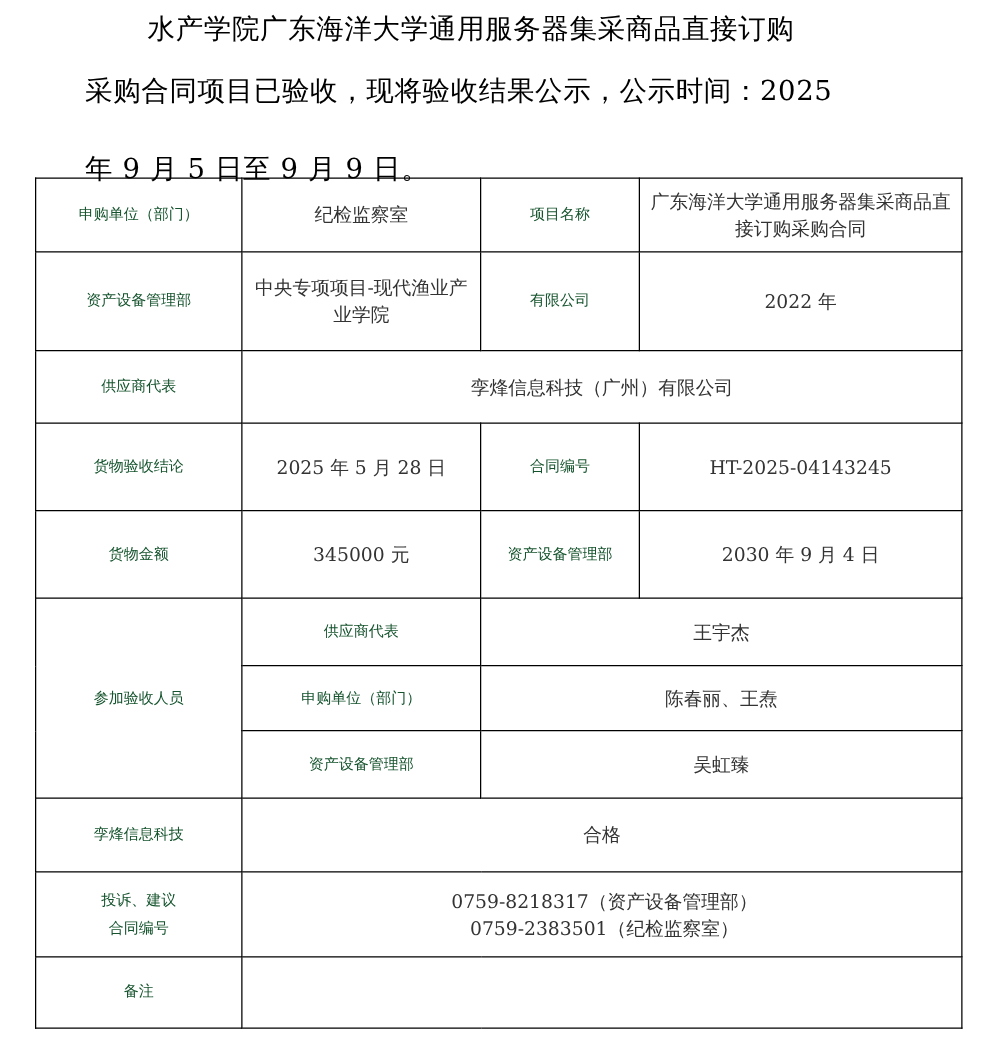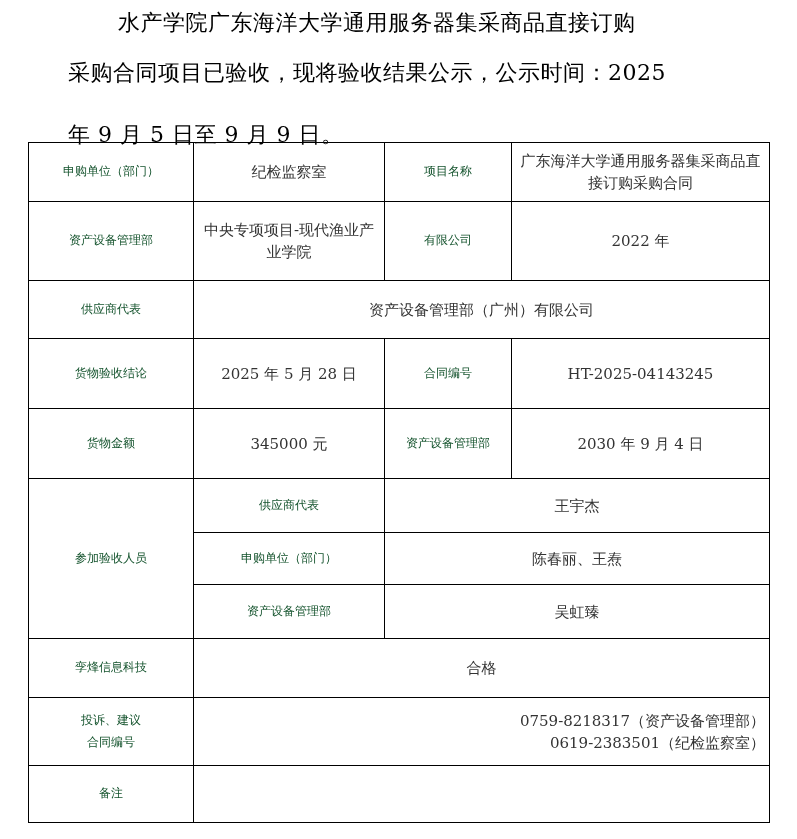--- a/index.html
+++ b/index.html
@@ -6,21 +6,21 @@
   body { width: 797px; height: 839px; position: relative; overflow: hidden; font-family: "DejaVu Serif", "Liberation Serif", serif; color: #000; }
   .intro { position: absolute; left: 0; top: 0; width: 797px; }
   .intro .line { position: absolute; font-size: 22px; white-space: nowrap; letter-spacing: 0.5px; font-family: "DejaVu Serif", "Liberation Serif", serif; }
   .l1 { left: 118px; top: 8px; }
   .l2 { left: 68px; top: 58px; }
   .l3 { left: 68px; top: 120px; }
   table { position: absolute; left: 28px; top: 142px; width: 741px; border-collapse: collapse; table-layout: fixed; }
   td { border: 1.5px solid #000; text-align: center; vertical-align: middle; padding: 0 4px; font-size: 16px; line-height: 22px; }
   td.lbl { font-family: Liberation Mono, monospace; font-weight: normal; color: #14532d; font-size: 12px; }
   td.val { font-family: "DejaVu Serif", "Liberation Serif", serif; color: #333; font-size: 15px; }
-  td.left { text-align: right; padding-left: 8px; }
+  td.left { text-align: center; padding-left: 8px; }
   .contact-line { display: block; }
 </style>
 </head>
 <body>
 
 <div class="intro">
   <div class="line l1">水产学院广东海洋大学通用服务器集采商品直接订购</div>
   <div class="line l2">采购合同项目已验收，现将验收结果公示，公示时间：2025</div>
   <div class="line l3">年 9 月 5 日至 9 月 9 日。</div>
 </div>
@@ -40,21 +40,21 @@
     <td class="val">广东海洋大学通用服务器集采商品直接订购采购合同</td>
   </tr>
   <tr style="height:79px">
     <td class="lbl">资产设备管理部</td>
     <td class="val">中央专项项目-现代渔业产业学院</td>
     <td class="lbl">有限公司</td>
     <td class="val">2022 年</td>
   </tr>
   <tr style="height:58px">
     <td class="lbl">供应商代表</td>
-    <td class="val" colspan="3">资产设备管理部（广州）有限公司</td>
+    <td class="val" colspan="3">孪烽信息科技（广州）有限公司</td>
   </tr>
   <tr style="height:70px">
     <td class="lbl">货物验收结论</td>
     <td class="val">2025 年 5 月 28 日</td>
     <td class="lbl">合同编号</td>
     <td class="val">HT-2025-04143245</td>
   </tr>
   <tr style="height:70px">
     <td class="lbl">货物金额</td>
     <td class="val">345000 元</td>
@@ -78,21 +78,21 @@
     <td class="lbl">孪烽信息科技</td>
     <td class="val" colspan="3">合格</td>
   </tr>
   <tr style="height:68px">
     <td class="lbl">
       <span class="contact-line">投诉、建议</span>
       <span class="contact-line">合同编号</span>
     </td>
     <td class="val left" colspan="3">
       <span class="contact-line">0759-8218317（资产设备管理部）</span>
-      <span class="contact-line">0619-2383501（纪检监察室）</span>
+      <span class="contact-line">0759-2383501（纪检监察室）</span>
     </td>
   </tr>
   <tr style="height:57px">
     <td class="lbl">备注</td>
     <td class="val" colspan="3"></td>
   </tr>
 </tbody>
   </table>
 
 </body></html>

